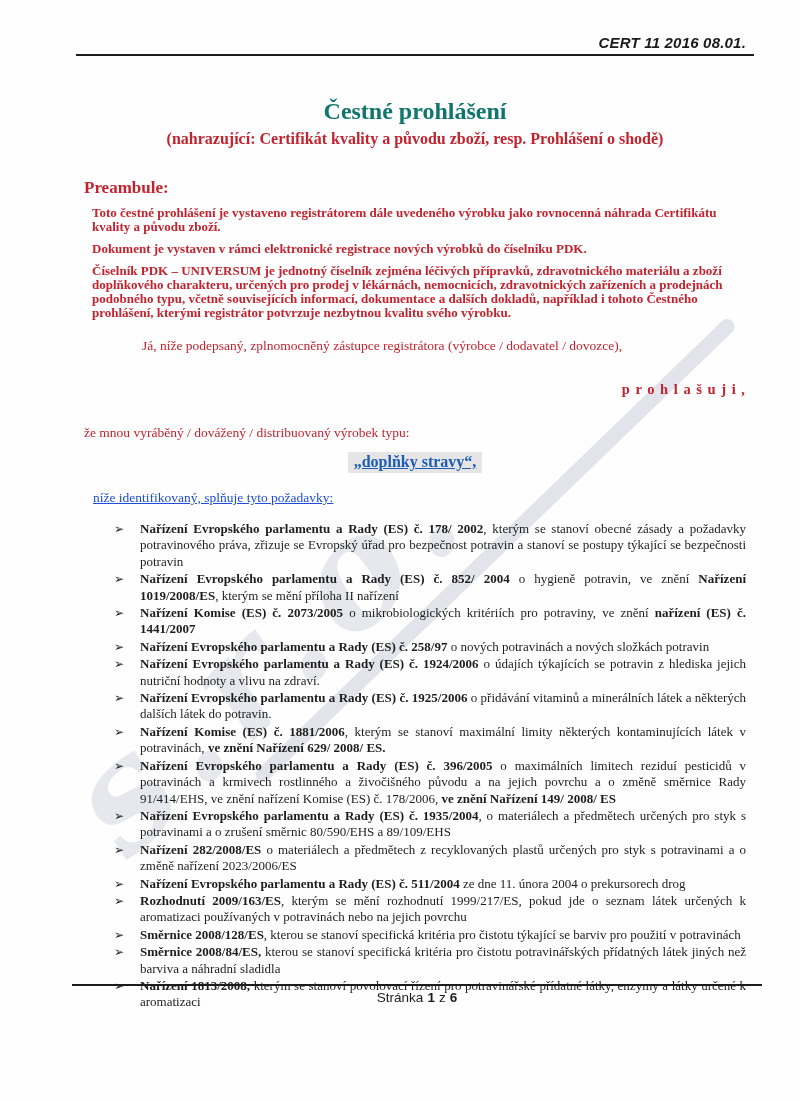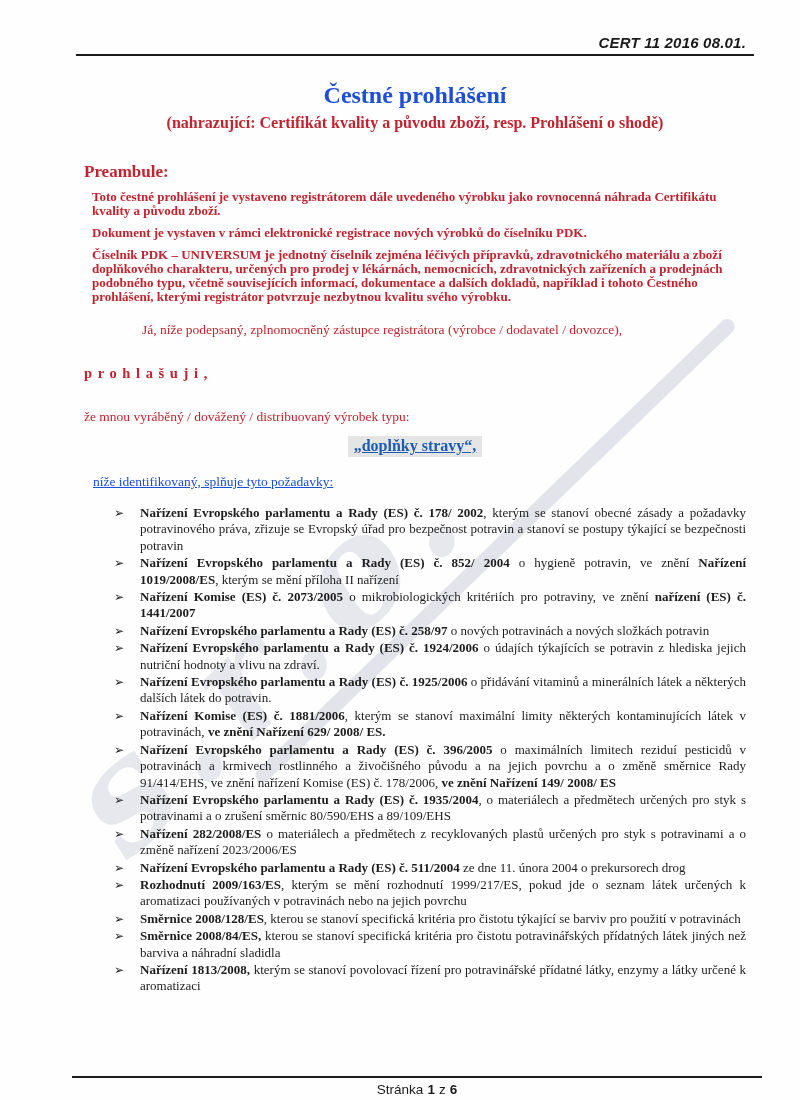--- a/index.html
+++ b/index.html
@@ -33,41 +33,41 @@
   .content{position:relative;z-index:1;padding:34px 54px 0 84px;}
   .doc-ref{
     text-align:right;
     font-family:"Liberation Sans", sans-serif;
     font-style:italic;font-weight:bold;
     font-size:15px;color:#1b1b1b;
     letter-spacing:.2px;
   }
   .top-rule{border:none;border-top:2.5px solid #1c1c1c;margin:3px -8px 0 -8px;}
   .title{
-    margin:26px 0 0 0;text-align:center;
-    font-size:24px;font-weight:bold;color:#1d4ed8;
+    margin:42px 0 0 0;text-align:center;
+    font-size:24px;font-weight:bold;color:#0f766e;
   }
   .subtitle{
     margin:5px 0 0 0;text-align:center;
     font-size:16px;font-weight:bold;color:#c3232e;
   }
   .preambule-heading{
     margin:30px 0 2px 0;
     font-size:17px;font-weight:bold;color:#c3232e;
   }
   .preamble p{
     margin:8px;font-size:13px;font-weight:bold;color:#c3232e;
     line-height:14px;
   }
   .declarant{
     margin:17px 0 0 0;text-indent:58px;
     font-size:13.5px;color:#c3232e;line-height:17px;
   }
   .declare-word{
-    margin:27px 0 0 0;text-align:left;
+    margin:27px 0 0 0;text-align:right;
     font-size:14.5px;font-weight:bold;color:#c3232e;letter-spacing:1px;
   }
   .product-intro{
     margin:27px 0 0 0;font-size:13.5px;color:#c3232e;
   }
   .product-line{margin:11px 0 0 0;text-align:center;}
   .product-type{
     display:inline-block;
     background:#e5e5e5;
     color:#1d5cb5;
@@ -88,21 +88,21 @@
     margin-bottom:1px;
     font-size:13px;line-height:16.4px;
     text-align:justify;
   }
   .requirements .bullet{
     position:absolute;left:0;top:0;
     font-size:12px;color:#1d1d1d;
   }
   .requirements .b{font-weight:bold;}
   
-  .footer{position:absolute;z-index:1;left:72px;right:38px;top:1076px;}
+  .footer{position:absolute;z-index:1;left:72px;right:38px;top:984px;}
   .footer-rule{border:none;border-top:2px solid #1c1c1c;margin:0;}
   .pagenum{
     margin-top:4px;text-align:center;
     font-family:"Liberation Sans", sans-serif;
     font-size:13.5px;color:#1b1b1b;
   }
   .pagenum .bold{font-weight:bold;}
   .pagenum span{margin:0 2px;}
 </style>
 </head>

